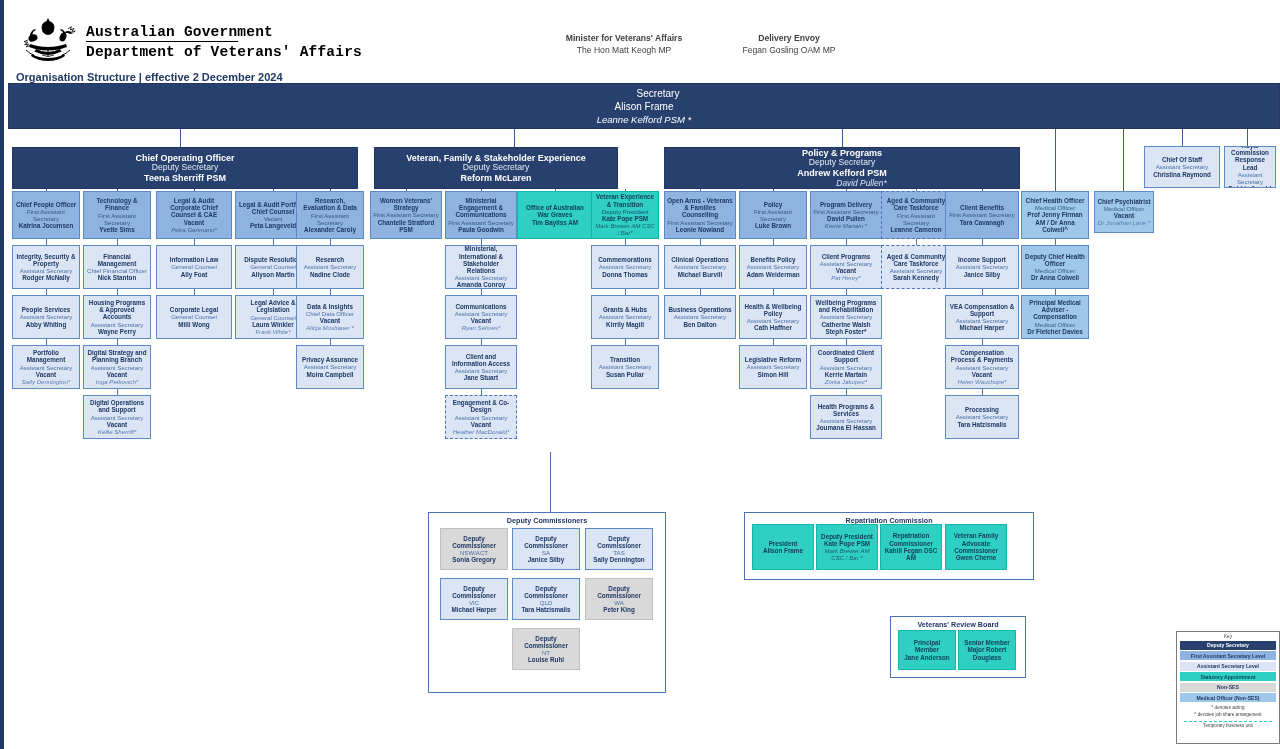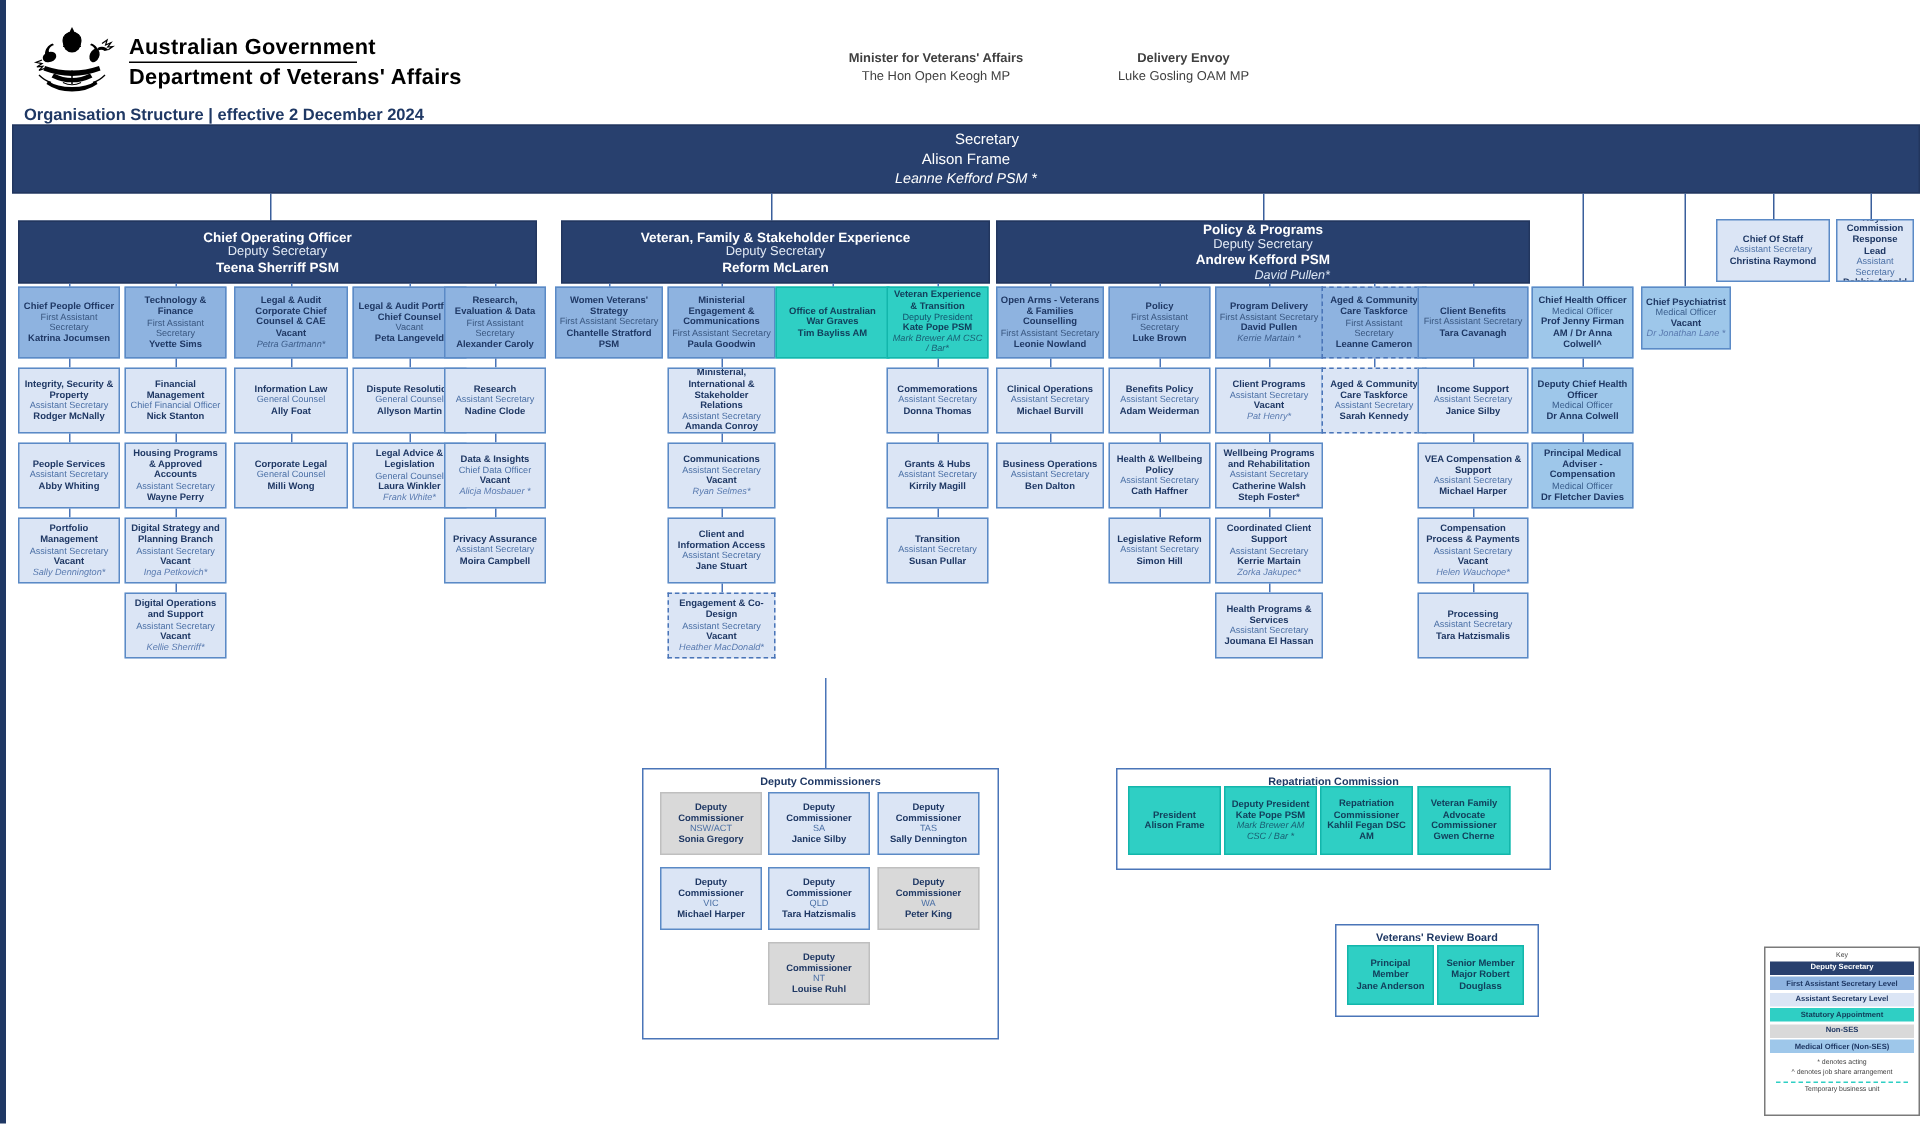--- a/index.html
+++ b/index.html
@@ -7,21 +7,21 @@
   body {
     width:1280px; height:749px; position:relative;
     font-family:"Liberation Sans", sans-serif;
     color:#1f3864;
     overflow:hidden;
   }
   #page { position:absolute; inset:0; border-left:4px solid #1f3864; }
 
   
   .crest { position:absolute; left:14px; top:16px; width:60px; height:46px; }
-  .govt-text { position:absolute; left:82px; top:24px; font-family:Liberation Sans, sans-serif; color:#000; }
+  .govt-text { position:absolute; left:82px; top:24px; font-family:Liberation Mono, monospace; color:#000; }
   .govt-text .l1 { font-size:14.5px; font-weight:bold; letter-spacing:.2px; }
   .govt-text .rule { height:1px; background:#000; margin:1px 0 2px 0; width:152px; }
   .govt-text .l2 { font-size:14.5px; font-weight:bold; letter-spacing:.2px; }
 
   .minister { position:absolute; top:33px; left:495px; width:250px; text-align:center; color:#3f3f3f; }
   .envoy    { position:absolute; top:33px; left:660px; width:250px; text-align:center; color:#3f3f3f; }
   .minister .t, .envoy .t { font-size:8.6px; font-weight:bold; }
   .minister .n, .envoy .n { font-size:8.6px; margin-top:2px; }
 
   .orgtitle { position:absolute; left:12px; top:71px; font-size:11px; font-weight:bold; color:#1f3864; }
@@ -124,25 +124,25 @@
   </svg>
 
   <div class="govt-text">
     <div class="l1">Australian Government</div>
     <div class="rule"></div>
     <div class="l2">Department of Veterans' Affairs</div>
   </div>
 
   <div class="minister">
     <div class="t">Minister for Veterans' Affairs</div>
-    <div class="n">The Hon Open Keogh MP</div>
+    <div class="n">The Hon Matt Keogh MP</div>
   </div>
   <div class="envoy">
     <div class="t">Delivery Envoy</div>
-    <div class="n">Luke Gosling OAM MP</div>
+    <div class="n">Fegan Gosling OAM MP</div>
   </div>
 
   <div class="orgtitle">Organisation Structure | effective 2 December 2024</div>
 
   <div class="secbar">
     <div class="r1">Secretary</div>
     <div class="r2">Alison Frame</div>
     <div class="r3">Leanne Kefford PSM *</div>
   </div>
 
@@ -153,21 +153,21 @@
   <div class="vl-dark" style="left:1119px; top:129px; height:62px;"></div>
   <div class="vl-dark" style="left:1178px; top:129px; height:17px;"></div>
   <div class="vl-dark" style="left:1243px; top:129px; height:17px;"></div>
 
   <div id="chart-body">
       <div class="box dep" style="left: 8px; top: 147px; width: 346px; height: 42px; justify-content: center;">
         <div class="ttl">Chief Operating Officer</div>
         <div class="rol">Deputy Secretary</div>
         <div class="nme">Teena Sherriff PSM</div>
       </div>
-      <div class="box dep" style="left: 370px; top: 147px; width: 286px; height: 42px; justify-content: center;">
+      <div class="box dep" style="left: 370px; top: 147px; width: 244px; height: 42px; justify-content: center;">
         <div class="ttl">Veteran, Family &amp; Stakeholder Experience</div>
         <div class="rol">Deputy Secretary</div>
         <div class="nme">Reform McLaren</div>
       </div>
       <div class="box dep" style="left: 660px; top: 147px; width: 356px; height: 42px; justify-content: center;">
         <div class="ttl">Policy &amp; Programs</div>
         <div class="rol">Deputy Secretary</div>
         <div class="nme">Andrew Kefford PSM</div>
         <div class="act">David Pullen*</div>
       </div>

